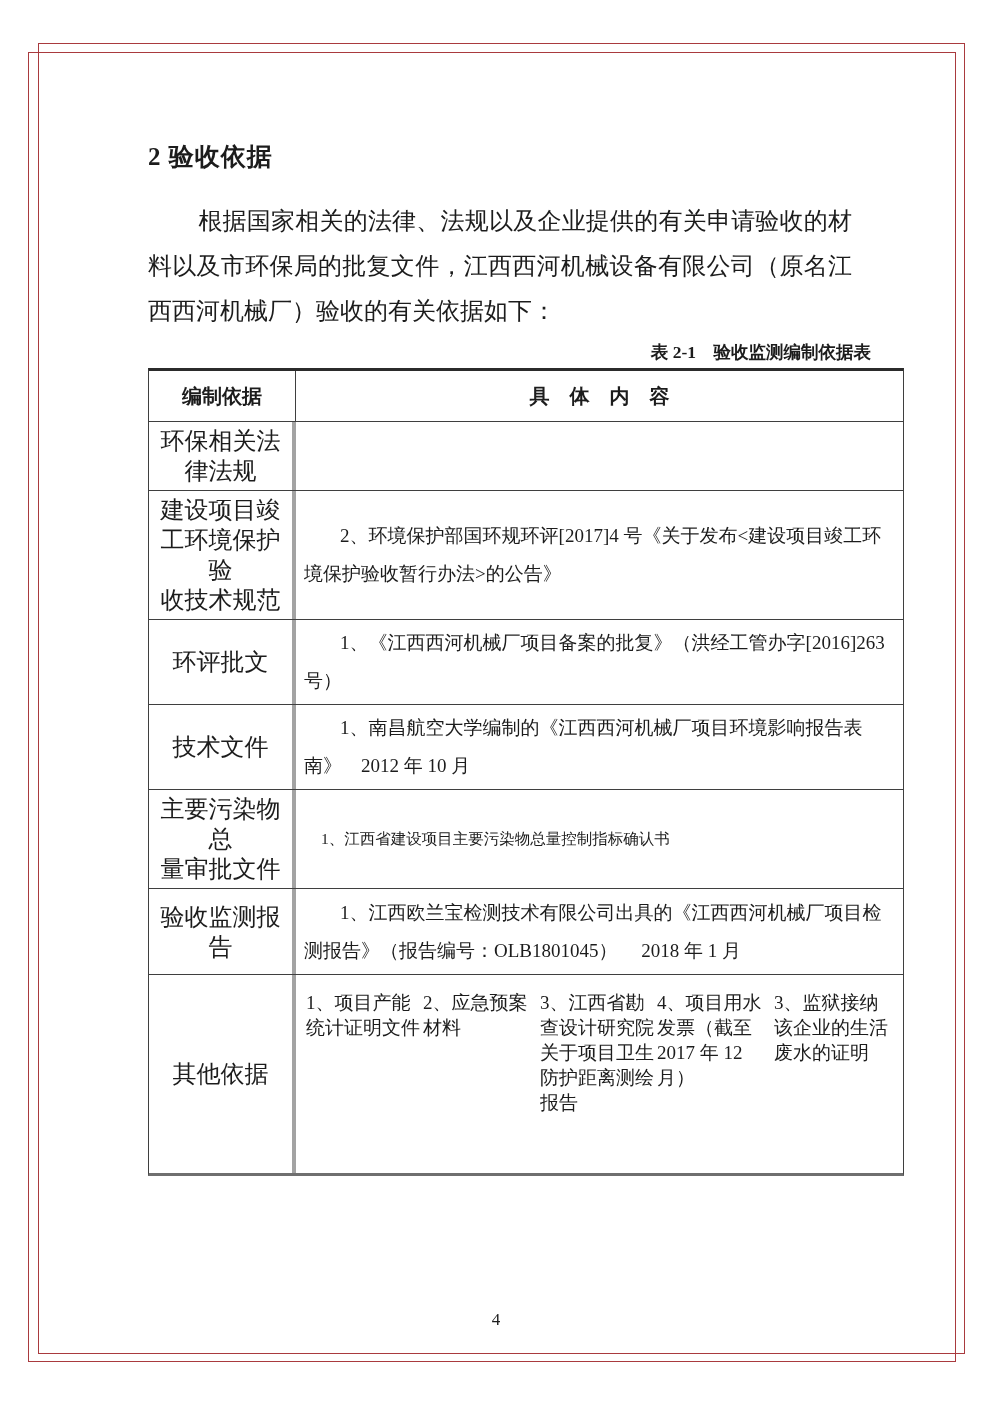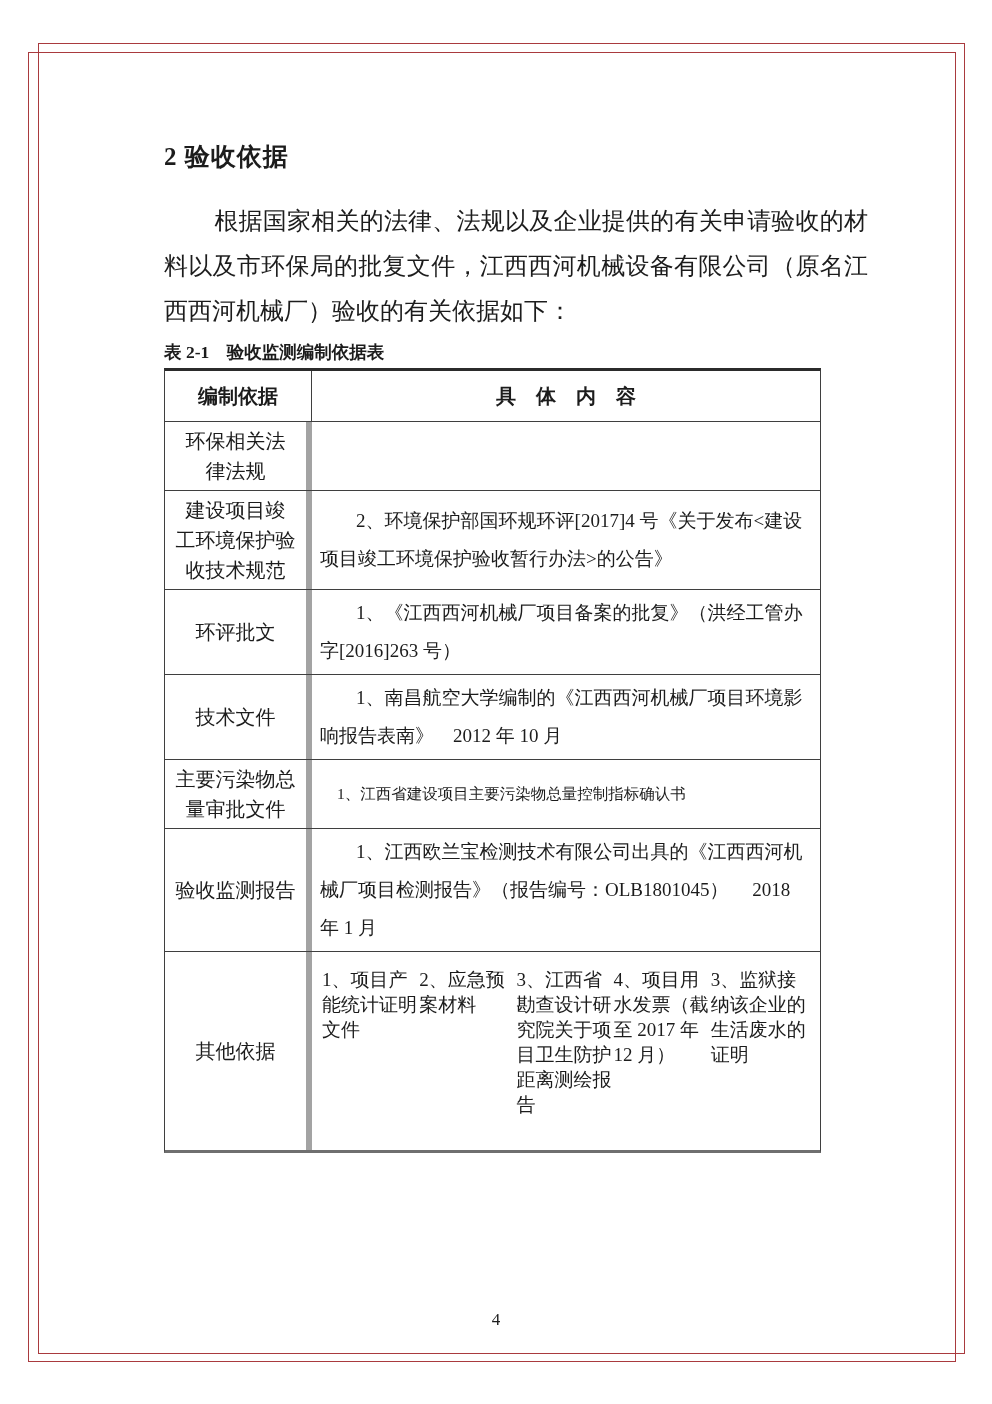--- a/index.html
+++ b/index.html
@@ -19,43 +19,43 @@
     width: 927px; height: 1311px;
     border: 1.5px solid #a93a3e;
   }
   .border-b {
     position: absolute; left: 28px; top: 52px;
     width: 928px; height: 1310px;
     border: 1.5px solid #a93a3e;
   }
 
   .content {
-    position: absolute; left: 164px; top: 140px; width: 725px;
+    position: absolute; left: 148px; top: 140px; width: 725px;
   }
 
   h1.heading {
     font-size: 25px; font-weight: bold; letter-spacing: 1px;
     white-space: pre; margin: 0 0 26px 0;
   }
 
   p.body-text {
     width: 704px;
     font-size: 24px; line-height: 45px;
     text-indent: 2.1em; text-align: justify;
   }
 
   .table-caption {
-    width: 723px; text-align: left;
+    width: 723px; text-align: right;
     font-size: 17.5px; font-weight: bold;
     line-height: 24px; margin: 6px 0 4px 0;
     white-space: pre;
   }
 
   .tbl {
-    width: 657px;
+    width: 756px;
     border-left: 1px solid #3f3f3f;
     border-right: 1px solid #3f3f3f;
     border-top: 3px solid #2b2b2b;
     border-bottom: 3px solid #6f6f6f;
     background: #ffffff;
   }
 
   .thead { display: flex; min-height: 50px; }
   .hc1 {
     width: 147px; flex: none;
@@ -65,24 +65,24 @@
   }
   .hc2 {
     flex: 1;
     display: flex; align-items: center; justify-content: center;
     font-weight: bold; font-size: 20px; white-space: pre;
   }
 
   .sect { display: flex; border-top: 1px solid #3f3f3f; }
   .lbl {
     width: 147px; flex: none;
-    border-right: 6px solid #a3a3a3;
+    border-right: 4px solid #a3a3a3;
     display: flex; align-items: center; justify-content: center;
     text-align: center; white-space: pre-line;
-    font-size: 20px; line-height: 30px; padding: 4px 4px;
+    font-size: 24px; line-height: 30px; padding: 4px 4px;
   }
   .col2 { flex: 1; display: flex; flex-direction: column; min-width: 0; }
 
   .it { flex: 1; display: flex; align-items: center; padding: 4px 12px 4px 8px; }
   .it + .it { border-top: 1px solid #3f3f3f; }
   .it p { font-size: 19px; line-height: 38px; text-indent: 1.9em; text-align: left; width: 100%; }
 
   .it.small p { font-size: 15.5px; line-height: 22px; text-indent: 1.1em; }
 
   .it.list { justify-content: center; align-items: stretch; padding: 8px 12px 8px 10px; }

